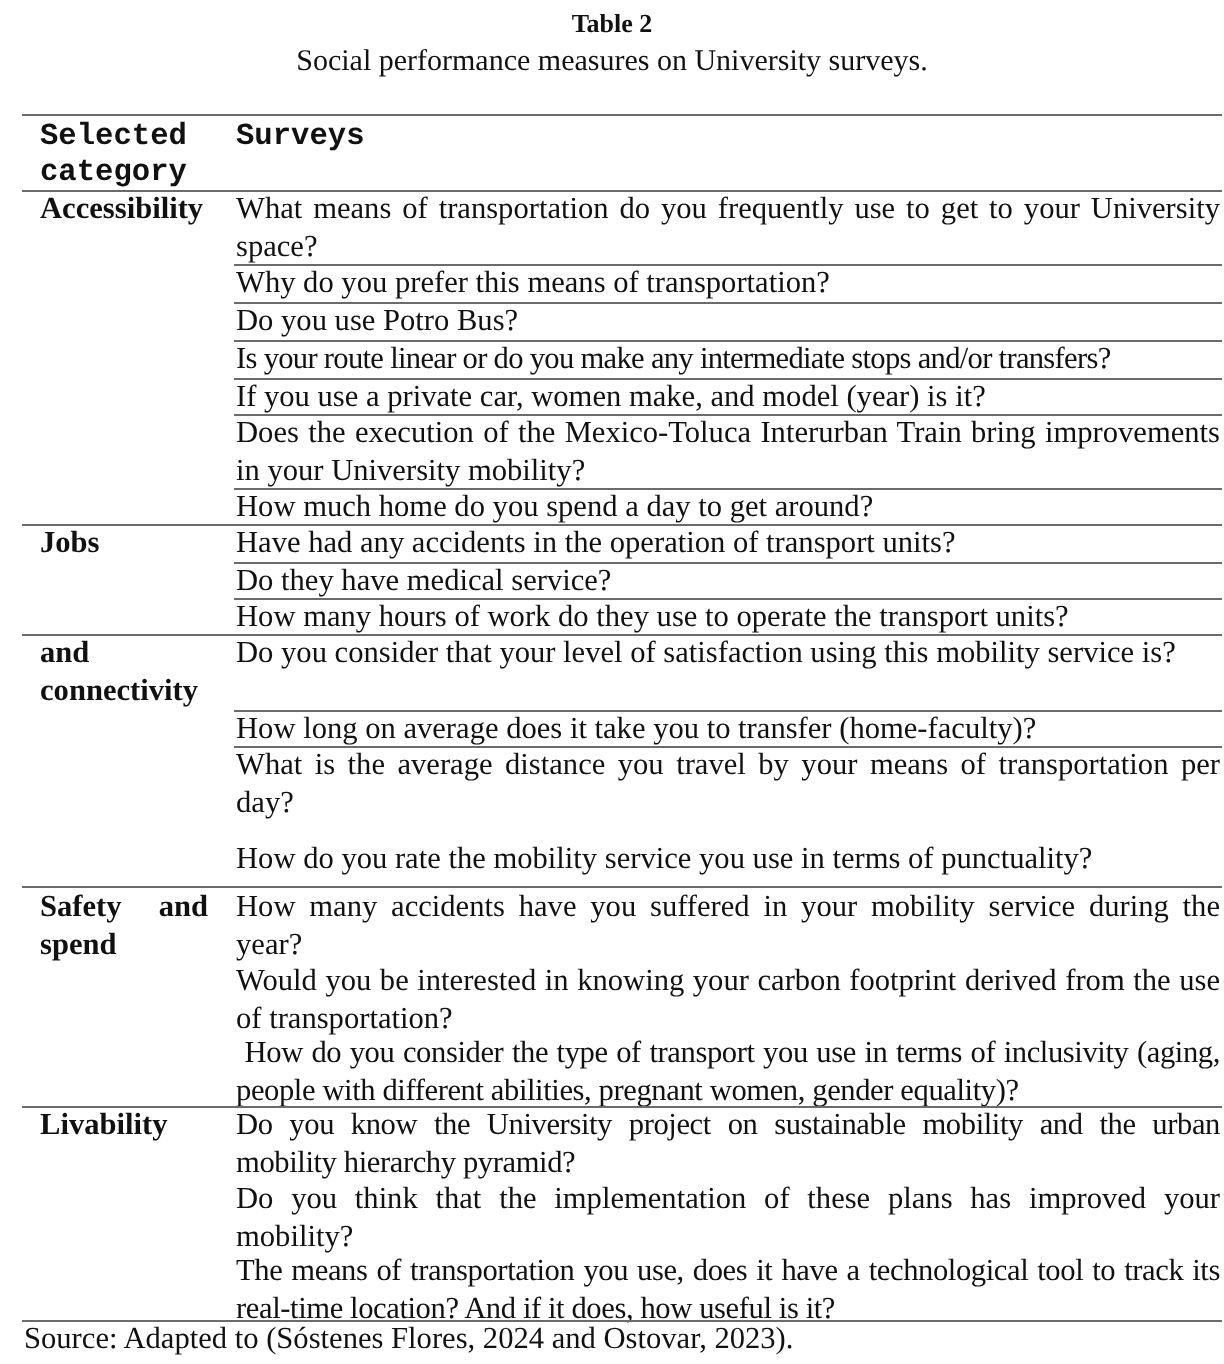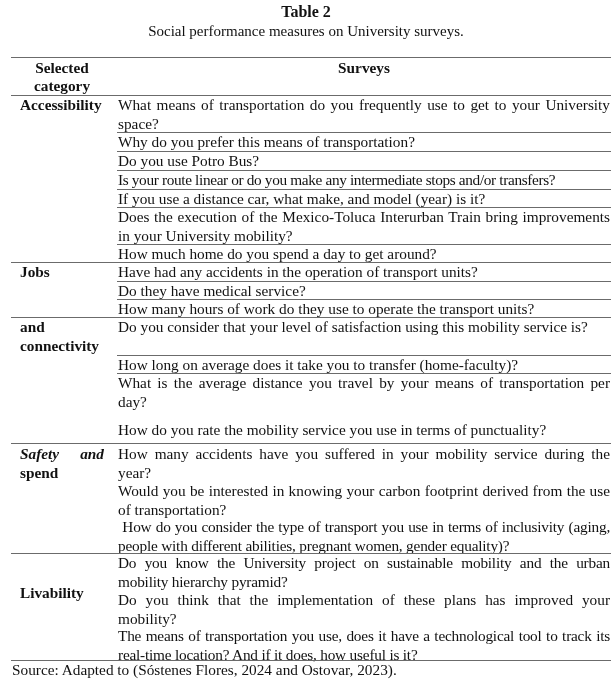--- a/index.html
+++ b/index.html
@@ -3,33 +3,33 @@
 <meta charset="utf-8">
 <style>
   html, body { margin: 0; padding: 0; background: #ffffff; }
   body {
     width: 612px; height: 682px; overflow: hidden; position: relative;
     font-family: "Liberation Serif", "DejaVu Serif", serif;
     color: #111; font-size: 15.3px; line-height: 18.6px;
   }
   .title {
     position: absolute; left: 0; top: 3px; width: 612px; text-align: center;
-    font-weight: bold; font-size: 16px; line-height: 18px;
+    font-weight: bold; font-size: 13px; line-height: 18px;
   }
   .subtitle {
     position: absolute; left: 0; top: 22px; width: 612px; text-align: center;
     font-size: 15px; line-height: 18px;
   }
   .rule { position: absolute; left: 11px; width: 600px; height: 0; border-top: 1.5px solid #6b6b6b; }
   .rule.thin { border-top: 1px solid #6b6b6b; left: 117px; width: 494px; }
   .cell { position: absolute; }
   .cat { left: 20px; width: 90px; font-weight: bold; }
   .q { left: 118px; width: 492px; text-align: justify; text-align-last: left; }
-  .hdr { font-weight: bold; text-align: center; position: absolute; }
-  .just2 { text-align: justify; text-align-last: justify; font-style: italic; }
+  .hdr { font-weight: bold; text-align: left; position: absolute; font-family: Liberation Mono, monospace; }
+  .just2 { text-align: justify; text-align-last: justify; }
   .source { position: absolute; left: 12px; top: 661px; }
 </style>
 </head>
 <body>
 
 <div>
   <div class="title">Table 2</div>
   <div class="subtitle">Social performance measures on University surveys.</div>
 </div>
 
@@ -46,21 +46,21 @@
   <div>
     <div class="cell cat" style="top:96px">Accessibility</div>
     <div class="cell q" style="top:96px">What means of transportation do you frequently use to get to your University space?</div>
     <div class="rule thin" style="top:132px"></div>
     <div class="cell q" style="top:133px">Why do you prefer this means of transportation?</div>
     <div class="rule thin" style="top:151px"></div>
     <div class="cell q" style="top:152px">Do you use  Potro Bus?</div>
     <div class="rule thin" style="top:170px"></div>
     <div class="cell q" style="top:171px;letter-spacing:-0.35px">Is your route linear or do you make any intermediate stops and/or transfers?</div>
     <div class="rule thin" style="top:189px"></div>
-    <div class="cell q" style="top:190px">If you use a distance car, what make, and model (year) is it?</div>
+    <div class="cell q" style="top:190px">If you use a private car, women make, and model (year) is it?</div>
     <div class="rule thin" style="top:207px"></div>
     <div class="cell q" style="top:208px">Does the execution of the Mexico-Toluca Interurban Train bring improvements in your University mobility?</div>
     <div class="rule thin" style="top:244px"></div>
     <div class="cell q" style="top:245px">How much home do you spend a day to get around?</div>
   </div>
   <div class="rule" style="top:262px"></div>
 
   <div>
     <div class="cell cat" style="top:263px">Jobs</div>
     <div class="cell q" style="top:263px">Have had any accidents in the operation of transport units?</div>
@@ -90,21 +90,21 @@
       <div class="just2" style="width:84px">Safety and</div>
       <div>spend</div>
     </div>
     <div class="cell q" style="top:445px">How many accidents have you suffered in your mobility service during the year?</div>
     <div class="cell q" style="top:482px">Would you be interested in knowing your carbon footprint derived from the use of transportation?</div>
     <div class="cell q" style="top:518px;white-space:pre-wrap;letter-spacing:-0.2px"> How do you consider the type of transport you use in terms of inclusivity (aging, people with different abilities, pregnant women, gender equality)?</div>
   </div>
   <div class="rule" style="top:553px"></div>
 
   <div>
-    <div class="cell cat" style="top:584px">Livability</div>
+    <div class="cell cat" style="top:554px">Livability</div>
     <div class="cell q" style="top:554px;letter-spacing:-0.2px">Do you know the University project on sustainable mobility and the urban mobility hierarchy pyramid?</div>
     <div class="cell q" style="top:591px">Do you think that the implementation of these plans has improved your mobility?</div>
     <div class="cell q" style="top:627px;letter-spacing:-0.2px">The means of transportation you use, does it have a technological tool to track its real-time location? And if it does, how useful is it?</div>
   </div>
   <div class="rule" style="top:660px"></div>
 </div>
 
 <div class="source">Source: Adapted to (Sóstenes Flores, 2024 and Ostovar, 2023).</div>
 
 </body></html>

